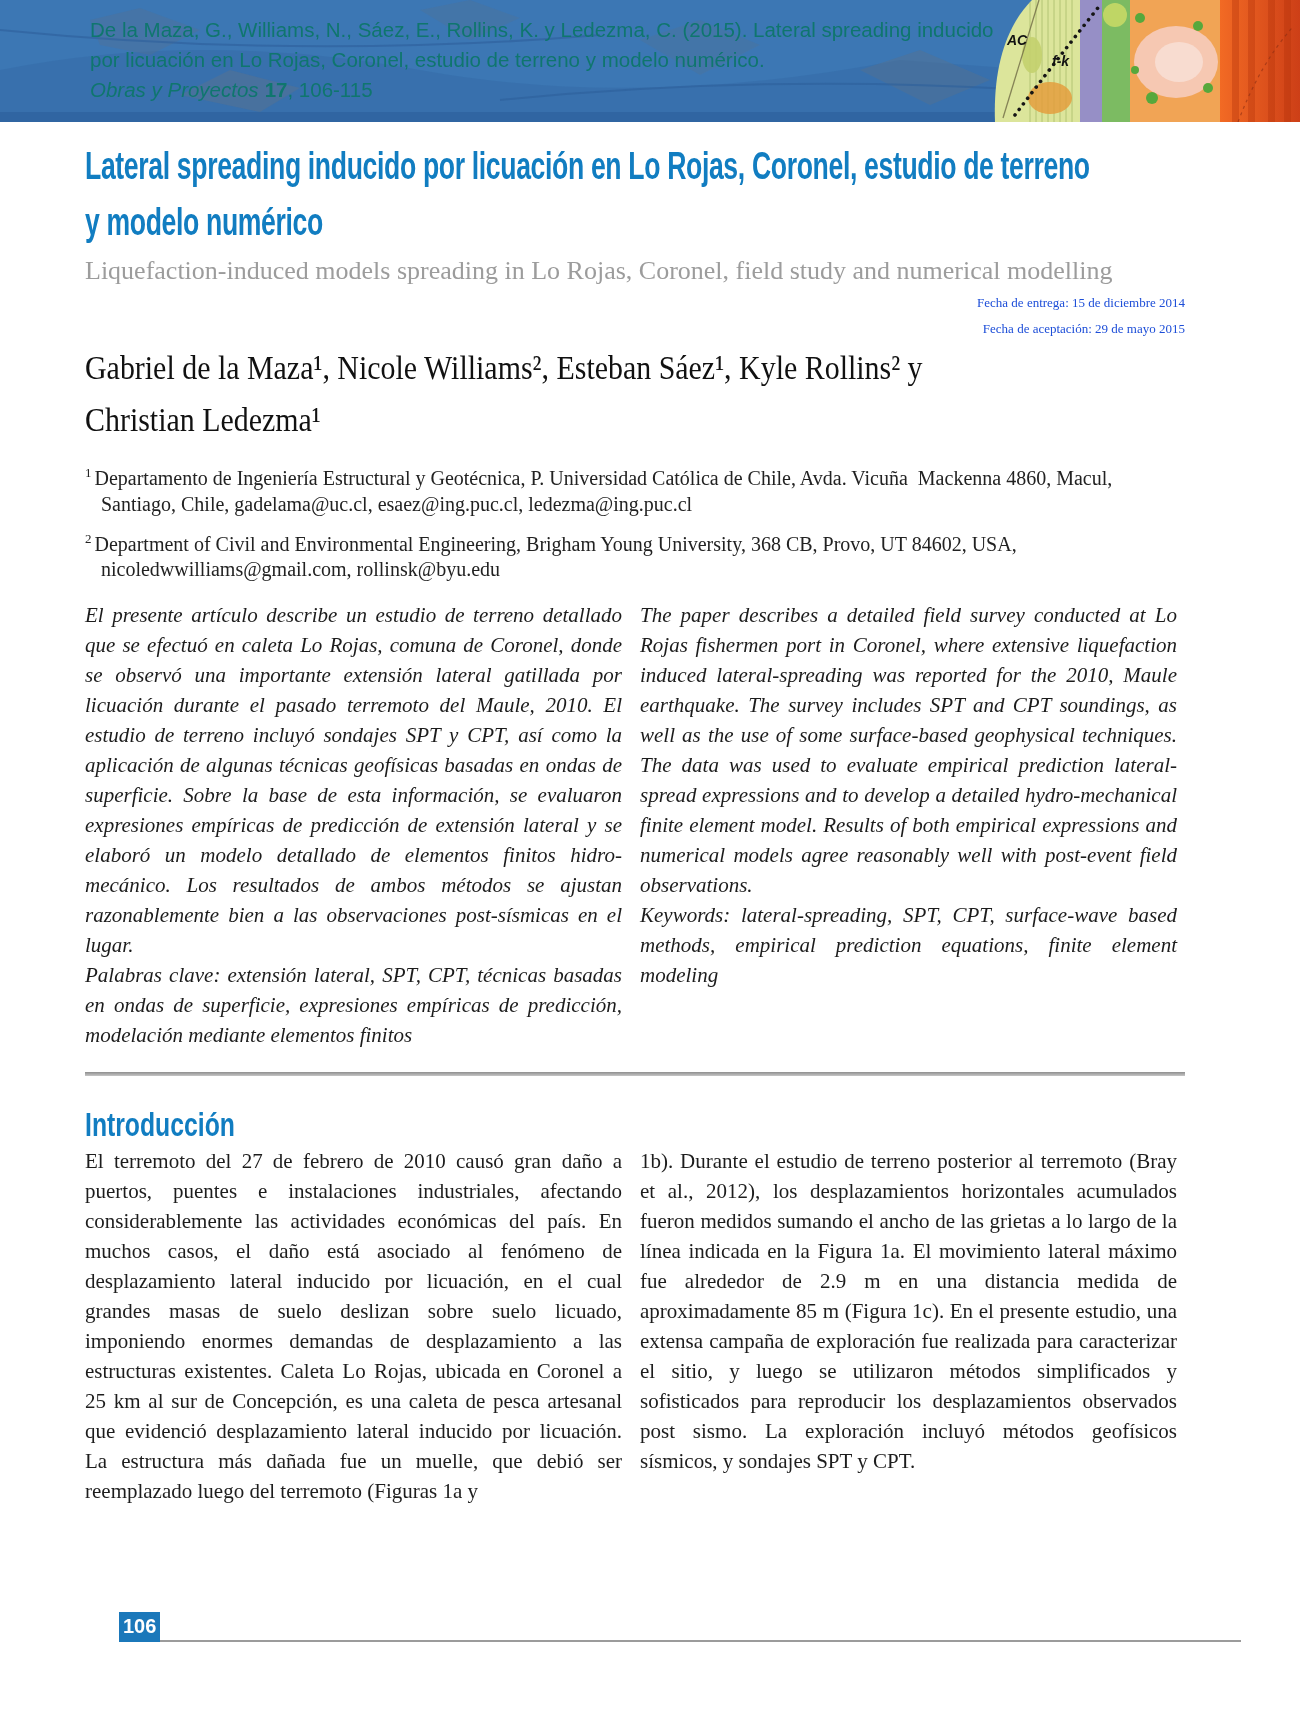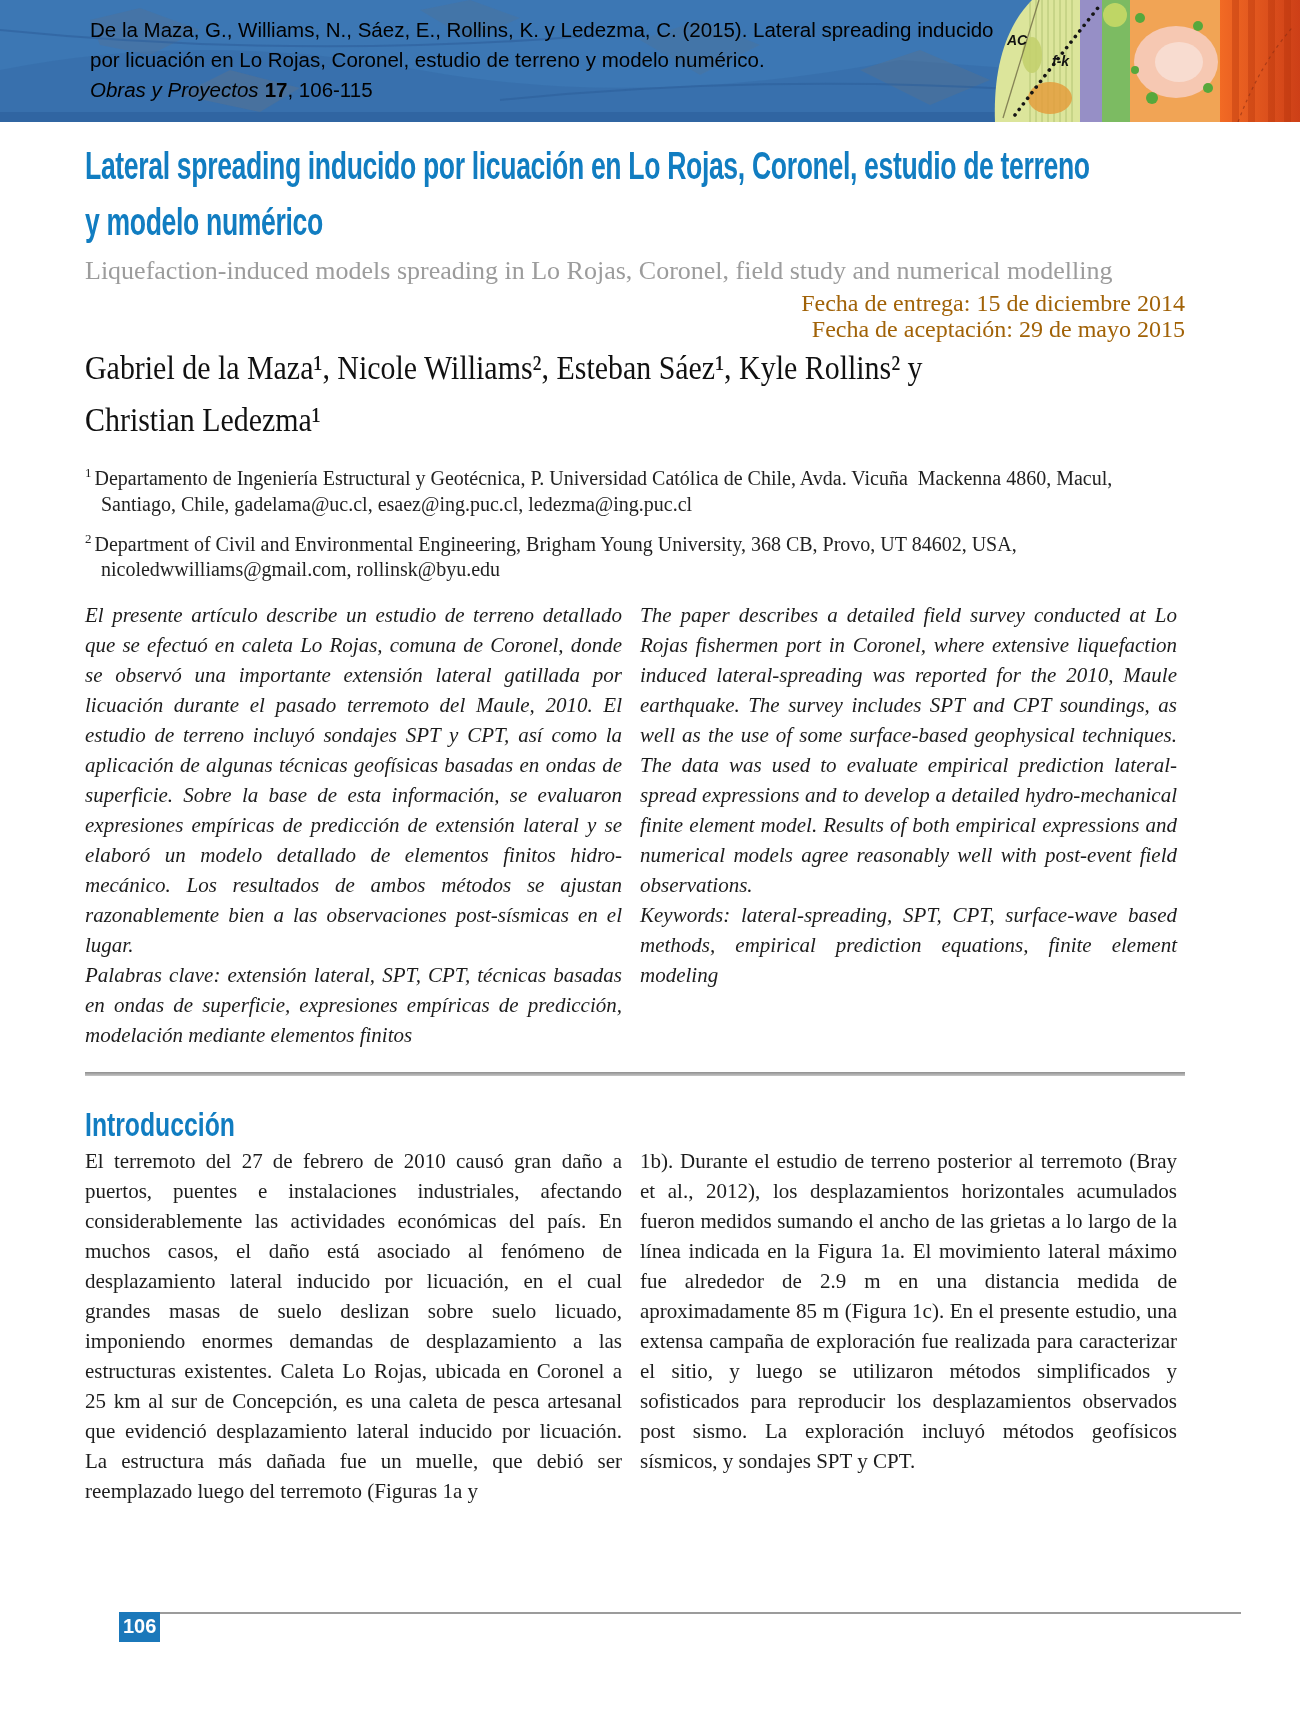--- a/index.html
+++ b/index.html
@@ -3,37 +3,37 @@
 <meta charset="utf-8">
 <style>
   html,body{margin:0;padding:0;background:#fff;}
   .page{position:relative;width:1300px;height:1713px;background:#fff;overflow:hidden;
         font-family:"Liberation Serif", serif;color:#1d1d1d;}
 
   
   .banner{position:absolute;left:0;top:0;width:1300px;height:122px;overflow:hidden;}
   .banner svg{position:absolute;top:0;left:0;}
   .banner .art{left:auto;right:0;}
-  .citation{position:absolute;left:90px;top:15px;z-index:5;color:#000000;
+  .citation{position:absolute;left:90px;top:15px;z-index:5;color:#0f766e;
             font-family:"Liberation Sans", sans-serif;font-size:20.5px;line-height:30px;}
   .citation .it{font-style:italic;}
   .citation .vol{font-weight:bold;margin-left:6px;}
 
   
   .content{position:absolute;left:85px;top:122px;width:1100px;}
 
   .title{margin:16px 0 0 0;padding:0;font-family:"Liberation Sans", sans-serif;
          font-weight:bold;color:#117dc1;}
   .title-line{display:block;white-space:nowrap;font-size:38px;letter-spacing:-0.5px;
               height:56px;line-height:56px;transform:scaleX(0.70);transform-origin:0 50%;}
 
   .subtitle{margin:4px 0 0 0;font-weight:normal;color:#9c9c9c;font-size:26px;
             line-height:34px;text-align:justify;}
 
-  .dates{margin-top:2px;text-align:right;font-size:24px;line-height:26px;color:#a16207;}
+  .dates{margin-top:2px;text-align:right;font-size:13px;line-height:26px;color:#1d4ed8;}
 
   .authors{color:#111;}
   .authors-line{display:block;white-space:nowrap;font-size:34px;height:52px;line-height:52px;
                 transform:scaleX(0.88);transform-origin:0 50%;}
 
   .affiliations{margin-top:14px;font-size:20px;line-height:26px;color:#222;}
   .affil{margin:0 0 9px 0;padding-left:16px;text-indent:-16px;}
   .affil sup{font-size:13px;margin-right:3px;}
 
   .two-col{display:flex;gap:18px;}
@@ -45,21 +45,21 @@
 
   .rule{margin-top:22px;height:4px;background:linear-gradient(#8e8e8e,#c6c6c6);}
 
   .section-heading{margin:28px 0 0 0;padding:0;font-family:"Liberation Sans", sans-serif;
          font-weight:bold;color:#117dc1;white-space:nowrap;font-size:33px;height:42px;
          line-height:42px;transform:scaleX(0.75);transform-origin:0 50%;}
 
   .body-row{}
 
   
-  .footer{position:absolute;left:76px;top:1612px;width:1122px;display:flex;align-items:flex-start;padding-left:43px;}
+  .footer{position:absolute;left:76px;top:1612px;width:1122px;display:flex;align-items:flex-end;padding-left:43px;}
   .pagenum{background:#1b78ba;color:#fff;font-family:"Liberation Sans", sans-serif;
            font-size:20px;font-weight:bold;padding:4px 4px 5px 4px;line-height:21px;}
   .footer-line{flex:1;border-bottom:2px solid #9b9b9b;}
 </style>
 </head>
 <body>
 
 <div class="page">
 
   <header class="banner">

